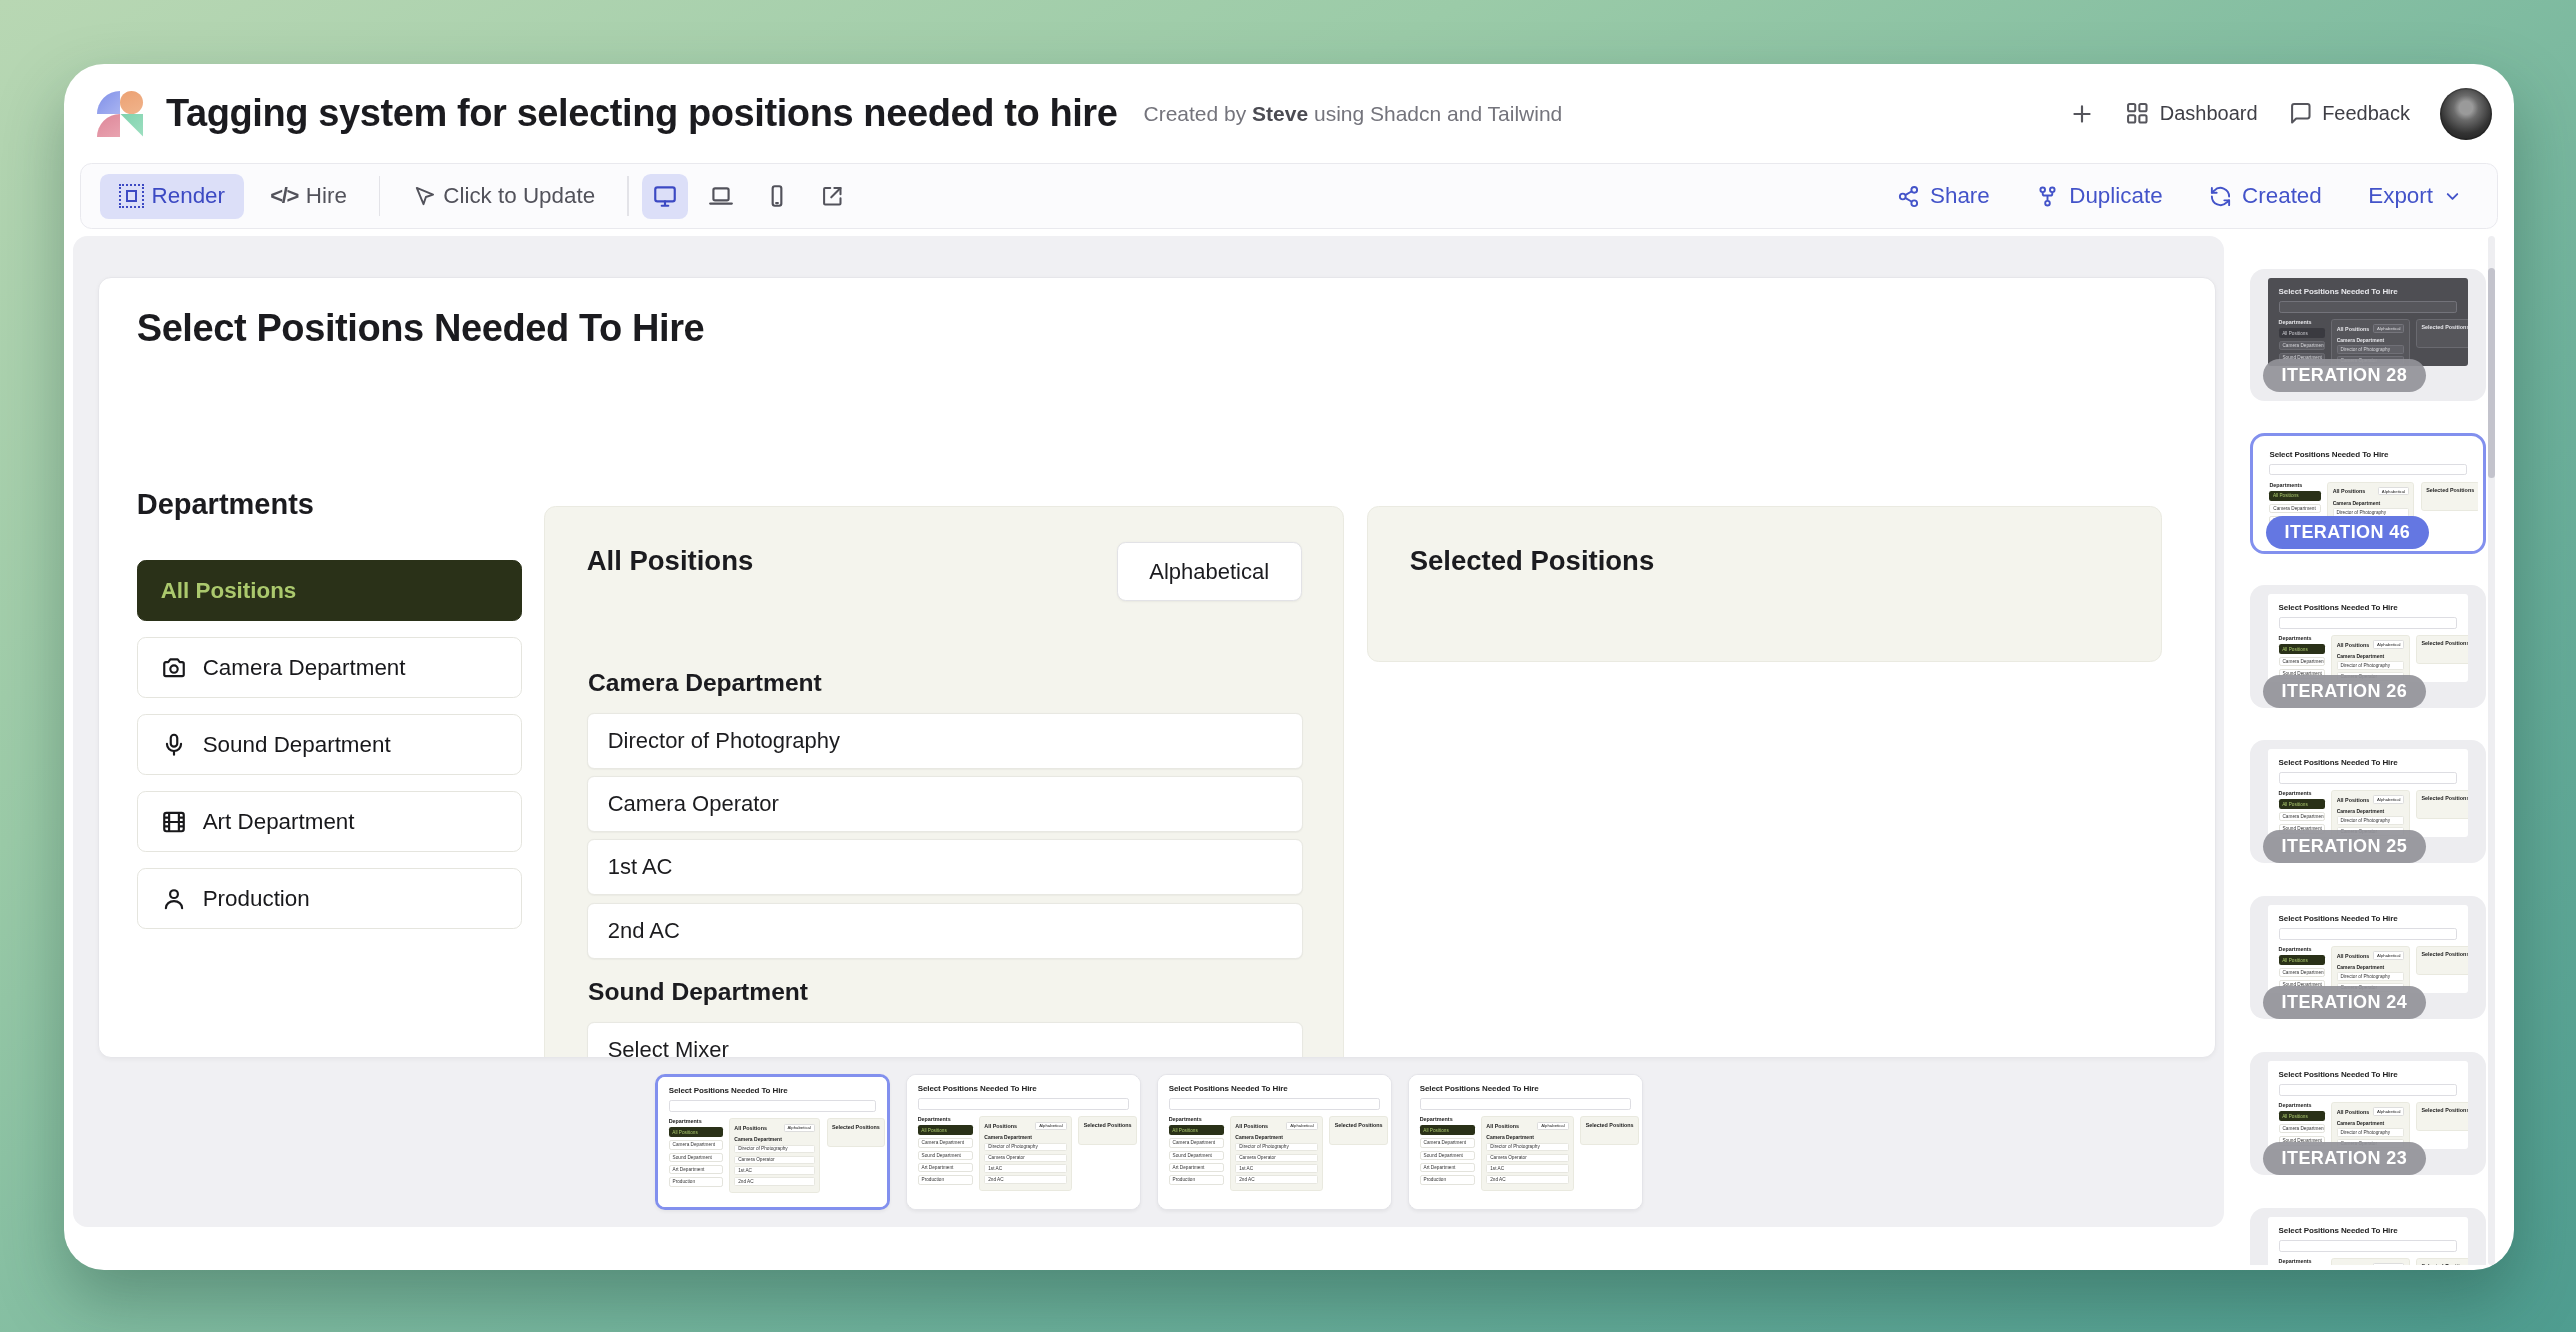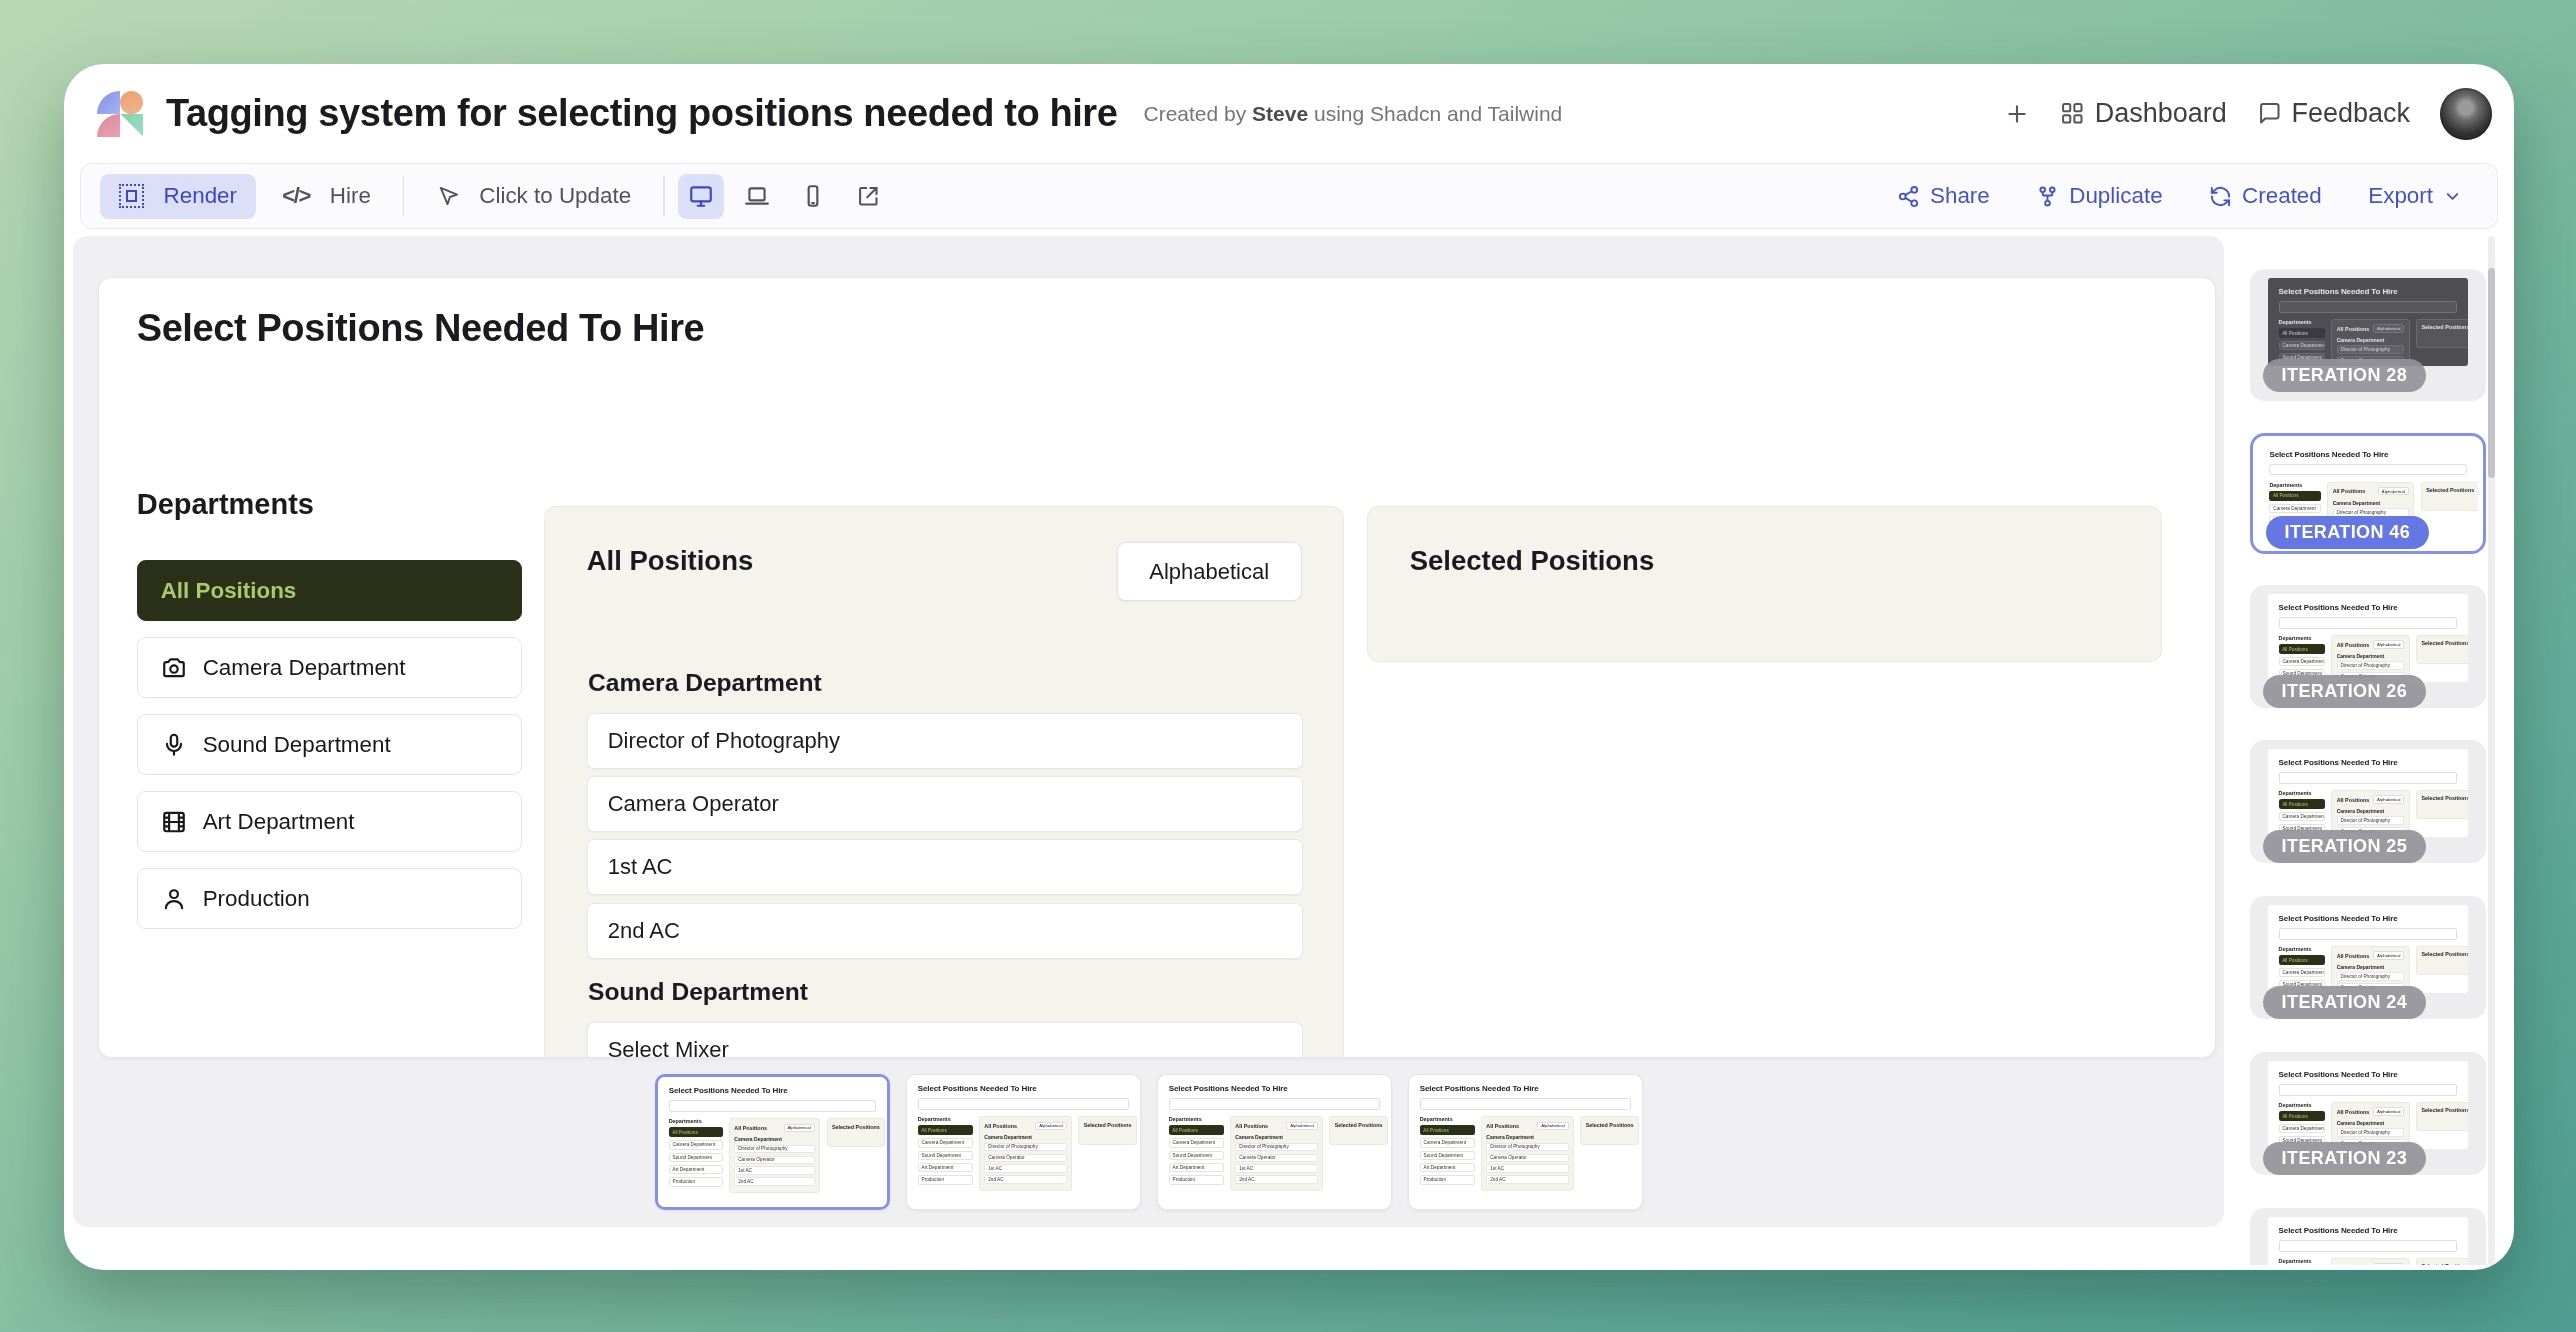--- a/index.html
+++ b/index.html
@@ -18,33 +18,33 @@
   .header { position:absolute; left:0; top:0; width:100%; height:99px; display:flex; align-items:center; padding:0 22px 0 33px; }
   .logo { width:46px; height:46px; display:grid; grid-template-columns:23px 23px; grid-template-rows:23px 23px; }
   .logo .q1 { background:linear-gradient(135deg,#7f8fe8,#a9b4f1); border-radius:100% 0 0 0; }
   .logo .q2 { background:linear-gradient(160deg,#eca173,#f0b48c); border-radius:50%; }
   .logo .q3 { background:linear-gradient(150deg,#dd8698,#e9a3b0); border-radius:100% 0 0 0; }
   .logo .q4 { background:linear-gradient(135deg,#7fd2ae,#9ddfc0); clip-path:polygon(0 0,100% 0,100% 100%); }
   .page-title { font-size:38px; font-weight:700; letter-spacing:-0.4px; margin-left:23px; white-space:nowrap; }
   .created-by { font-size:21px; color:#74747c; margin-left:26px; white-space:nowrap; }
   .created-by b { color:#4b4b52; font-weight:700; }
   .header-right { margin-left:auto; display:flex; align-items:center; gap:30px; color:#4a4a52; }
-  .hbtn { display:flex; align-items:center; gap:10px; font-size:27px; color:#3f3f46; cursor:pointer; }
+  .hbtn { display:flex; align-items:center; gap:10px; font-size:20px; color:#3f3f46; cursor:pointer; }
   .hbtn svg { display:block; }
   .avatar { width:52px; height:52px; border-radius:50%;
     background:radial-gradient(circle at 50% 38%, #9a9a9a 0 16%, #6b6b6b 30%, #333 62%, #181818 100%);
     box-shadow:inset 0 0 0 1.4px rgba(0,0,0,.2); }
   
   .toolbar {
     position:absolute; left:16px; top:99px; width:2418px; height:66px;
     background:#fbfbfd; border:1.4px solid #e9e9ee; border-radius:11.6px;
     display:flex; align-items:center; padding:0 19px;
   }
   .tgroup { display:flex; align-items:center; gap:7.2px; }
-  .tbtn { display:flex; align-items:center; gap:20px; font-size:22.4px; color:#52525b; padding:0 19px; height:45px; border-radius:8.7px; cursor:pointer; white-space:nowrap; }
+  .tbtn { display:flex; align-items:center; gap:8px; font-size:22.4px; color:#52525b; padding:0 19px; height:45px; border-radius:8.7px; cursor:pointer; white-space:nowrap; }
   .tbtn.active { background:#dcdff8; color:#3c49c3; }
   .tdiv { width:1.4px; height:40px; background:#e3e3e8; margin:0 13px; }
   .code-glyph { font-size:22px; font-weight:600; letter-spacing:-1.4px; }
   .render-ico { width:24.6px; height:24.6px; border:2.2px dotted currentColor; display:flex; align-items:center; justify-content:center; }
   .render-ico i { display:block; width:11.6px; height:11.6px; border:2.2px solid currentColor; }
   .devices { display:flex; align-items:center; gap:10px; }
   .dbtn { width:46px; height:45px; display:flex; align-items:center; justify-content:center; border-radius:8.7px; color:#52525b; cursor:pointer; }
   .dbtn.active { background:#dcdff8; color:#3c49c3; }
   .toolbar-right { margin-left:auto; display:flex; align-items:center; gap:14.5px; }
   .link-btn { display:flex; align-items:center; gap:10px; font-size:22.4px; color:#4353c9; padding:0 16px; height:45px; cursor:pointer; white-space:nowrap; }

